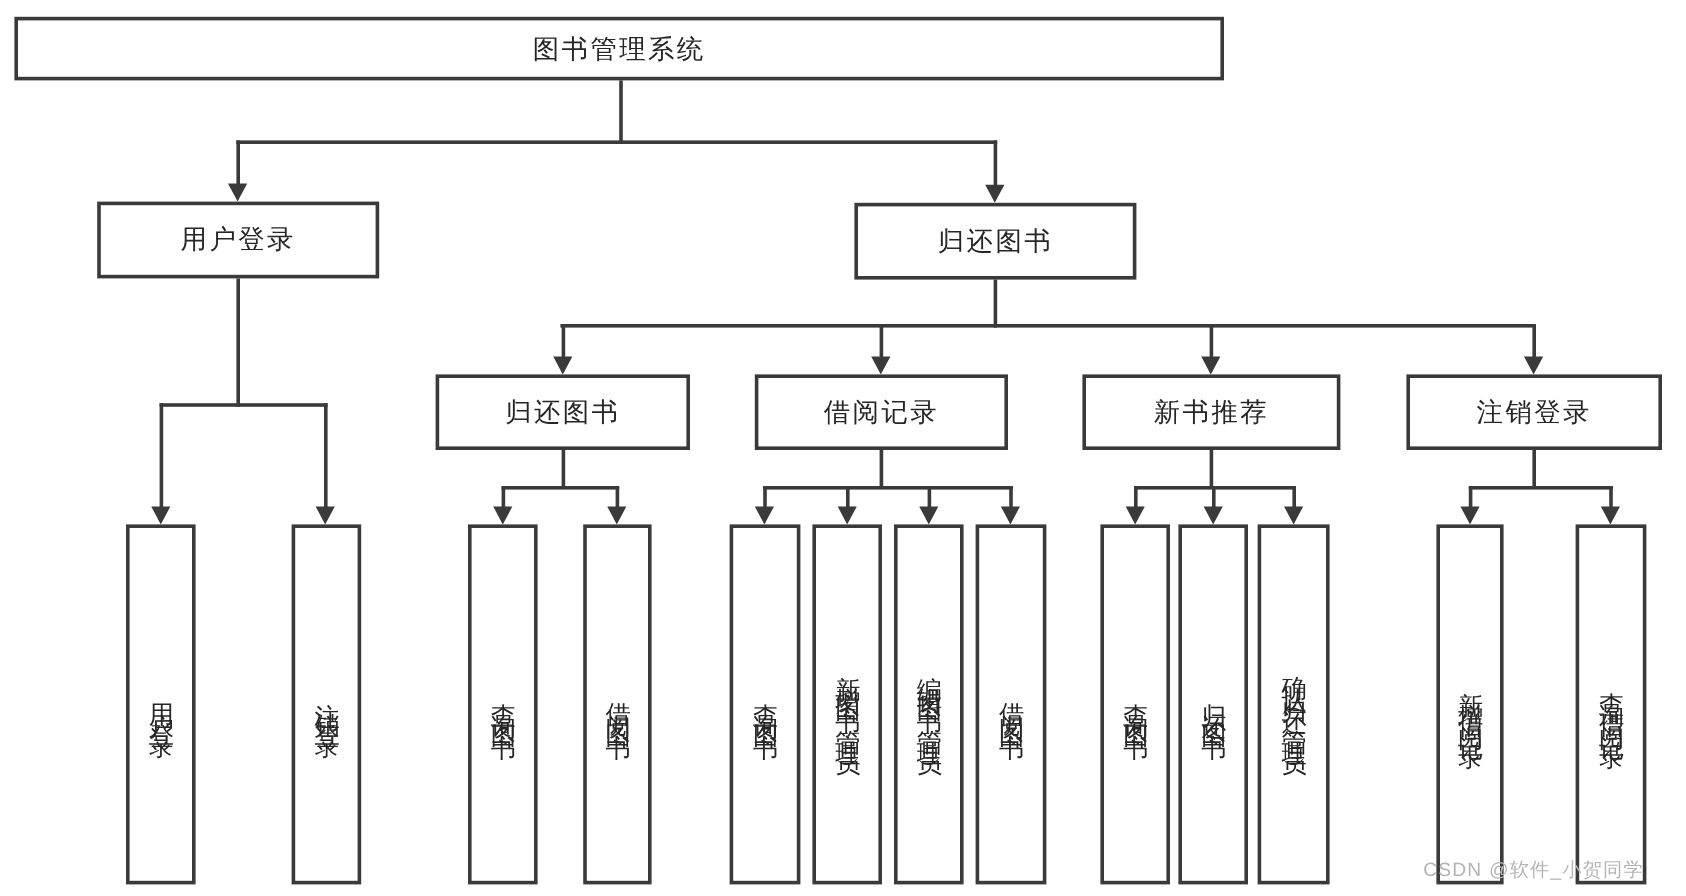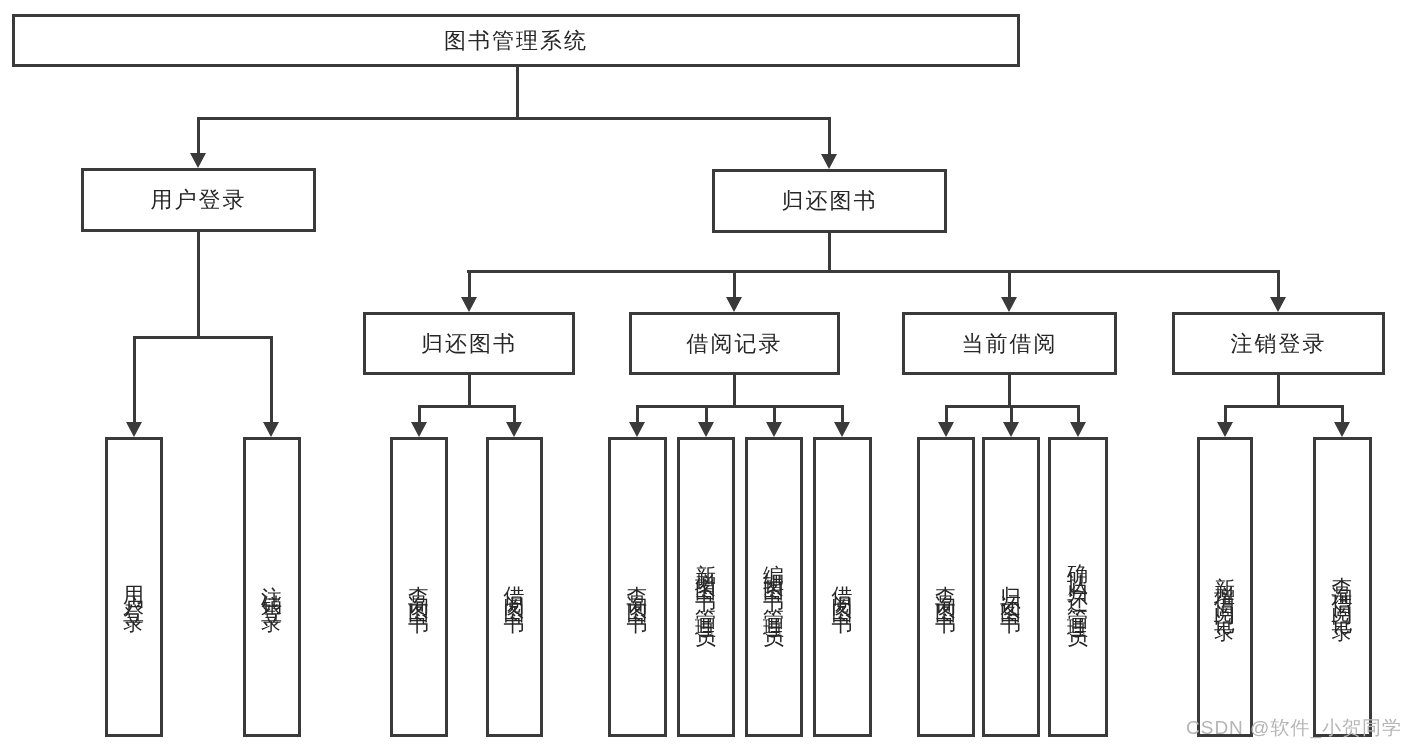--- a/index.html
+++ b/index.html
@@ -51,21 +51,21 @@
   .ar{
     position:absolute;
     width:0;height:0;
     border-left:8px solid transparent;
     border-right:8px solid transparent;
     border-top:15px solid var(--line);
   }
   .watermark{
     position:absolute;
     left:1186px;top:715px;
-    font-size:19px;
+    font-size:16px;
     color:var(--watermark);
     white-space:nowrap;
     z-index:5;
     letter-spacing:1px;
   }
 </style>
 </head>
 <body>
 
 <div id="stage">
@@ -106,21 +106,21 @@
   <div class="ln" style="left:1277px;top:270px;width:3px;height:29px"></div>
   <div class="ar" style="left:1270px;top:297px"></div>
 
   <div class="hbox" style="left:363px;top:312px;width:212px;height:63px">
     <span class="hlabel">归还图书</span>
   </div>
   <div class="hbox" style="left:629px;top:312px;width:211px;height:63px">
     <span class="hlabel">借阅记录</span>
   </div>
   <div class="hbox" style="left:902px;top:312px;width:215px;height:63px">
-    <span class="hlabel">当前借阅</span>
+    <span class="hlabel">新书推荐</span>
   </div>
   <div class="hbox" style="left:1172px;top:312px;width:213px;height:63px">
     <span class="hlabel">注销登录</span>
   </div>
 
   <div class="ln" style="left:468px;top:375px;width:3px;height:32px"></div>
   <div class="ln" style="left:418px;top:405px;width:98px;height:3px"></div>
   <div class="ln" style="left:418px;top:405px;width:3px;height:19px"></div>
   <div class="ar" style="left:411px;top:422px"></div>
   <div class="ln" style="left:513px;top:405px;width:3px;height:19px"></div>

